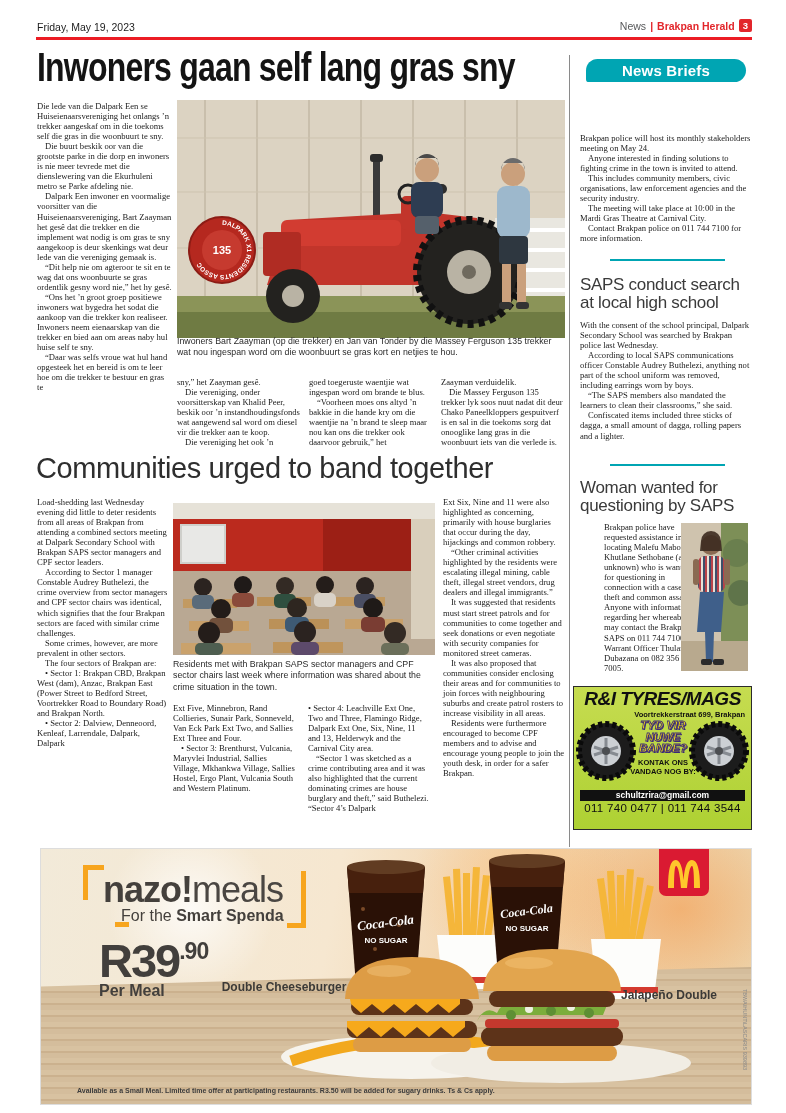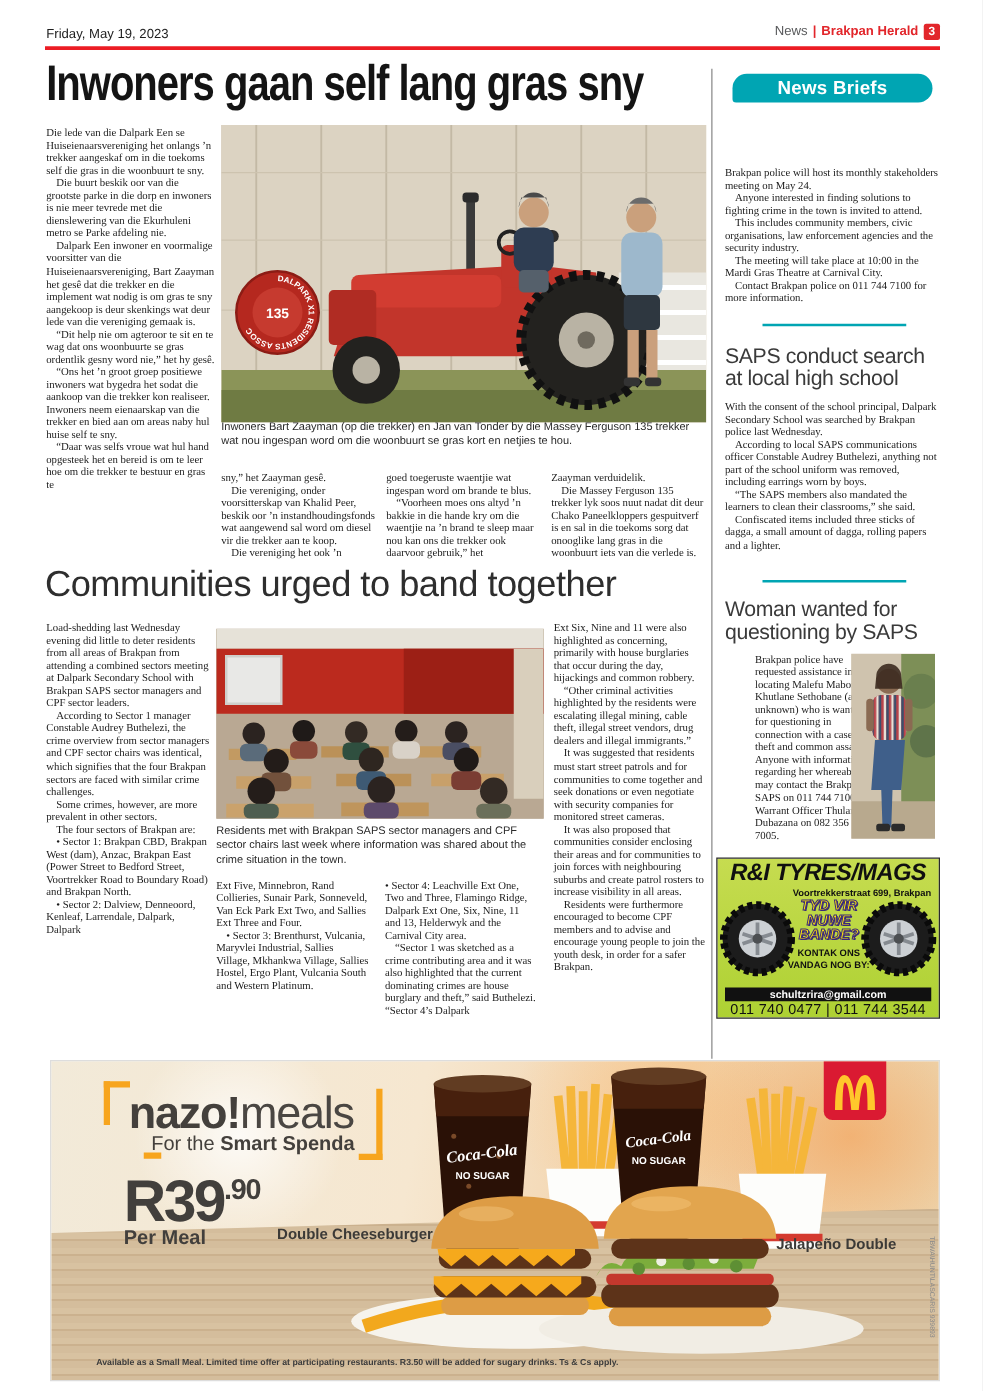--- a/index.html
+++ b/index.html
@@ -2,21 +2,21 @@
 <html><head>
 <meta charset="utf-8">
 <style>
   html,body{margin:0;padding:0;background:#e9e9e9;}
   #page{position:relative;width:786px;height:1113px;background:#ffffff;margin:0 auto;
         font-family:"Liberation Sans",sans-serif;overflow:hidden;}
   .abs{position:absolute;}
 
   
   .date{left:37px;top:21px;font-size:10.5px;color:#1d1d1d;}
-  .folio{right:34px;top:19px;font-size:10.5px;color:#57585a;display:flex;align-items:flex-start;gap:4px;}
+  .folio{right:34px;top:19px;font-size:10.5px;color:#57585a;display:flex;align-items:center;gap:4px;}
   .folio .pipe{color:#e2262b;font-weight:bold;}
   .folio .mast{color:#e2262b;font-weight:bold;}
   .folio .pnum{background:#e2262b;color:#fff;font-weight:bold;font-size:9.5px;
                padding:1px 4px;border-radius:2px;line-height:11px;}
   .red-rule{left:36px;top:37px;width:716px;height:2.5px;background:#ec1c24;}
 
   
   .h-main{left:37px;top:45px;font-size:40px;font-weight:bold;color:#141414;letter-spacing:-1px;
           transform:scaleX(0.80);transform-origin:left top;white-space:nowrap;}
   .h-comm{left:36px;top:452px;font-size:29px;font-weight:400;color:#2e2e2e;letter-spacing:-0.4px;white-space:nowrap;}
@@ -37,21 +37,21 @@
   .bcol p + p{text-indent:8px;}
   .t-div{height:2px;background:#00a5b3;}
 
   
   .photo{overflow:hidden;}
   #photo1{left:177px;top:100px;width:388px;height:238px;background:#d9d0bf;}
   #photo2{left:173px;top:503px;width:262px;height:152px;background:#b9a893;}
   #photo3{left:681px;top:523px;width:67px;height:148px;background:#cfc3ae;}
 
   
-  #tyread{left:573px;top:686px;width:179px;height:129px;background:linear-gradient(#c6dc50,#aed133);
+  #tyread{left:573px;top:686px;width:179px;height:144px;background:linear-gradient(#c6dc50,#aed133);
           border:1px solid #2b2b2b;box-sizing:border-box;}
   .ty-title{left:0;top:1px;width:100%;text-align:center;font-size:19px;font-weight:900;font-style:italic;
             color:#101010;letter-spacing:-0.5px;}
   .ty-addr{right:6px;top:23px;font-size:7.5px;font-weight:bold;color:#101010;}
   .ty-slogan{left:56px;top:33px;width:66px;text-align:center;font-size:11.5px;line-height:1.02;font-weight:900;
              font-style:italic;color:#ffe60a;-webkit-text-stroke:0.8px #3b2a7a;text-shadow:1px 1px 0 #3b2a7a;}
   .ty-contact{left:56px;top:72px;width:66px;text-align:center;font-size:7.5px;line-height:1.15;font-weight:800;color:#101010;}
   .ty-email{left:6px;top:103px;width:165px;height:11px;background:#111;color:#fff;font-size:8.5px;font-weight:bold;
             text-align:center;line-height:11px;}
   .ty-phone{left:0;top:115px;width:100%;text-align:center;font-size:11.5px;font-weight:400;color:#101010;letter-spacing:.3px;}

